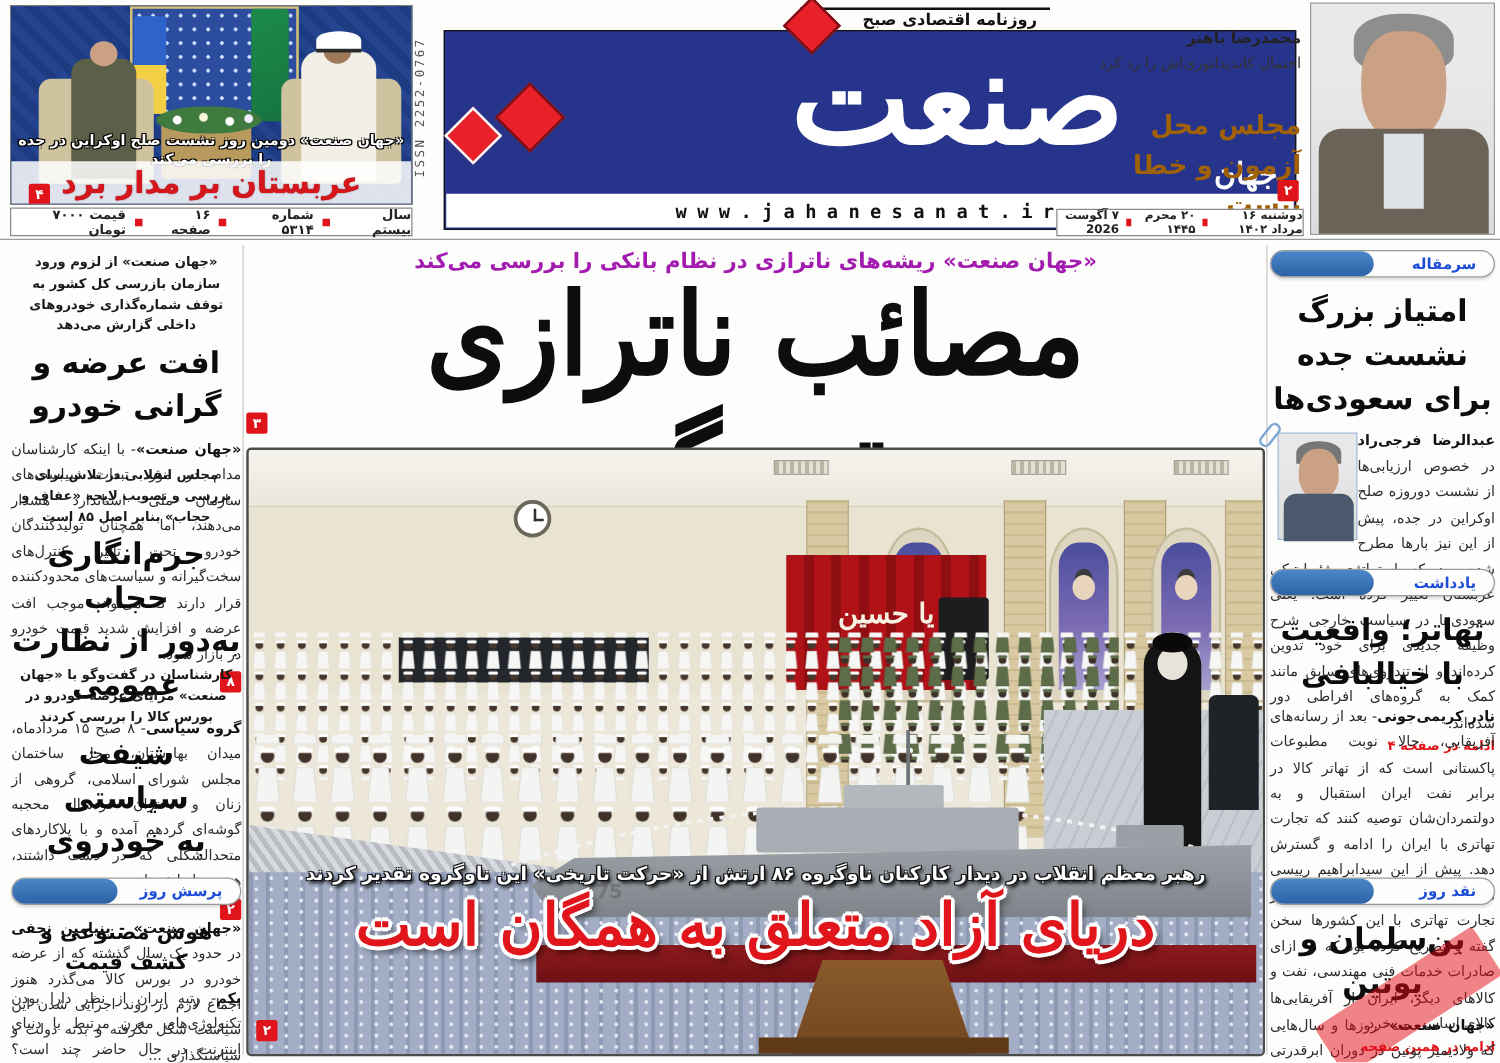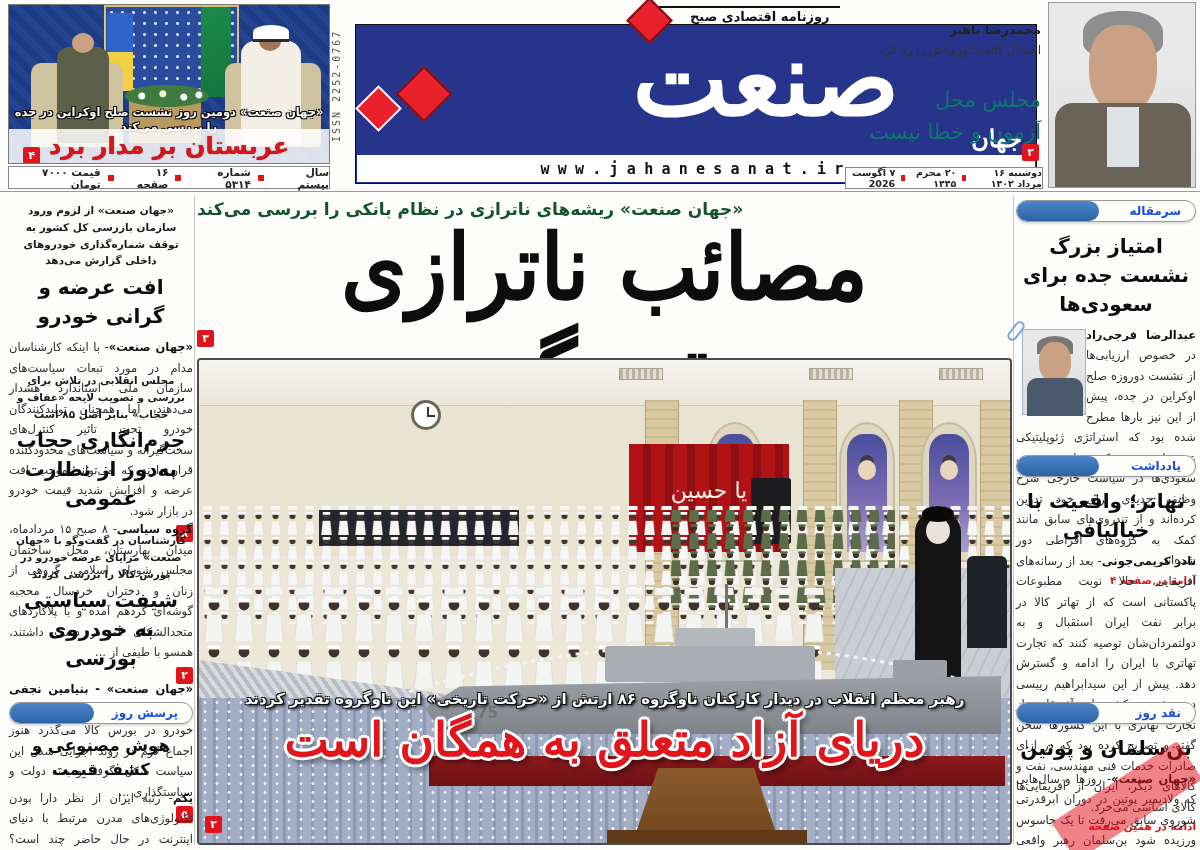--- a/index.html
+++ b/index.html
@@ -65,27 +65,27 @@
   
   .tr-photo{position:absolute; left:1048px; top:2px; width:148px; height:186px; border:1px solid #999; overflow:hidden;
     background:linear-gradient(180deg,#e9e9e9 0 30%,#dcdcdc);}
   .tr-hair{position:absolute; left:34px; top:8px; width:80px; height:46px; border-radius:45% 45% 30% 30%; background:#8e8e8e;}
   .tr-face{position:absolute; left:40px; top:22px; width:68px; height:88px; border-radius:42% 42% 46% 46%; background:#caa184;}
   .tr-suit{position:absolute; left:6px; top:100px; width:136px; height:90px; background:#6b6358; border-radius:18px 18px 0 0;}
   .tr-shirt{position:absolute; left:58px; top:104px; width:32px; height:60px; background:#dfe3e6;}
   .tr-text{position:absolute; left:845px; top:22px; width:196px; text-align:right;}
   .tr-name{font-size:12.5px; font-weight:bold; color:#222; margin-bottom:6px;}
   .tr-kicker{font-size:12px; color:#333; margin-bottom:28px;}
-  .tr-h{font-size:21px; font-weight:normal; color:#0f766e; line-height:1.5;}
+  .tr-h{font-size:21px; font-weight:bold; color:#a16207; line-height:1.5;}
   .tr-badge{left:1022px; top:144px;}
   .date-strip{position:absolute; left:845px; top:167px; width:198px; height:22px; border:1px solid #8a8a8a; background:#fff;
     display:flex; align-items:center; justify-content:center; gap:6px; font-size:9.5px; font-weight:bold; color:#222;}
 
   
-  .lead-kicker{position:absolute; left:197px; top:199px; width:815px; text-align:left; font-size:17px; font-weight:bold; color:#14532d;}
+  .lead-kicker{position:absolute; left:197px; top:199px; width:815px; text-align:center; font-size:17px; font-weight:bold; color:#a21caf;}
   .lead-headline{position:absolute; left:197px; top:214px; width:815px; text-align:center; font-size:84px; font-weight:bold; color:#0d0d0d;
     font-family:"DejaVu Serif","Liberation Serif",serif; transform:scaleY(1.08); transform-origin:top;}
   .lead-badge{left:197px; top:330px;}
 
   
   .photo{position:absolute; left:197px; top:358px; width:815px; height:487px; border:2px solid #4c4c4c; border-radius:4px; overflow:hidden; background:#ece7d8;}
   .ceiling{position:absolute; left:0; top:0; width:100%; height:46px; background:linear-gradient(180deg,#f6f4ee,#e9e6da); border-bottom:1px solid #cfc9b4;}
   .vent{position:absolute; top:8px; width:44px; height:12px; background:repeating-linear-gradient(90deg,#b9b4a4 0 3px,#e4e0d2 3px 6px); border:1px solid #a7a293;}
   .wall{position:absolute; left:0; top:46px; width:100%; height:150px; background:#e9e3d1;}
   .pillar{position:absolute; top:40px; width:34px; height:270px; background:repeating-linear-gradient(0deg,#d8c9a2 0 7px,#cbbb91 7px 9px); border-left:1px solid #b3a37a; border-right:1px solid #b3a37a;}
@@ -94,21 +94,21 @@
   .poster::before{content:""; position:absolute; left:11px; top:26px; width:18px; height:20px; border-radius:50%; background:#e9d4bd; box-shadow:0 -7px 0 -2px #3c3c3c;}
   .hall-banner{position:absolute; left:8px; top:44px; width:372px; height:106px; border-radius:6px;
     background:radial-gradient(ellipse at 45% 55%, #8fa3d8 0 18%, transparent 45%),linear-gradient(120deg,#34387e,#5a4fa0 55%,#3c3f8a);}
   .hall-ship{position:absolute; left:60px; bottom:12px; width:200px; height:44px; background:#5f6a78; clip-path:polygon(0 70%,8% 45%,30% 45%,34% 10%,44% 10%,48% 30%,70% 30%,74% 12%,80% 30%,100% 55%,96% 100%,4% 100%);}
   .hall-banner-text{position:absolute; right:16px; top:14px; font-size:13.5px; font-weight:bold; color:#fff; text-shadow:1px 1px 2px #1a1a4a;}
   .hall-logo{position:absolute; right:66px; bottom:10px; width:26px; height:26px; border-radius:50%; background:radial-gradient(circle,#fff 0 30%,#d3b24a 31% 100%);}
   .clock{position:absolute; left:212px; top:40px; width:30px; height:30px; border-radius:50%; background:#fff; border:3px solid #6b665a;}
   .clock::before{content:""; position:absolute; left:13px; top:4px; width:2px; height:10px; background:#333;}
   .clock::after{content:""; position:absolute; left:13px; top:12px; width:8px; height:2px; background:#333;}
   .curtain{position:absolute; left:430px; top:84px; width:160px; height:108px; background:repeating-linear-gradient(90deg,#b01217 0 14px,#8f0e12 14px 22px); border-radius:0 0 8px 8px;}
-  .curtain-text{position:absolute; left:0; top:34px; width:100%; text-align:center; color:#f6f2e3; font-size:22px; font-weight:normal; font-family:"DejaVu Serif",serif;}
+  .curtain-text{position:absolute; left:0; top:34px; width:100%; text-align:center; color:#f6f2e3; font-size:22px; font-weight:bold; font-family:"DejaVu Serif",serif;}
   .speaker{position:absolute; left:552px; top:118px; width:40px; height:66px; background:#1d1d1f; border-radius:3px;}
   .backdrop-dark{position:absolute; left:120px; top:150px; width:200px; height:36px; background:#23262b;}
   .crowd-svg{position:absolute; left:0; top:0;}
   .stage{position:absolute; left:636px; top:208px; width:179px; height:279px;
     background:repeating-linear-gradient(115deg,#c9cdd4 0 9px,#bcc1c9 9px 11px);}
   .leader{position:absolute; left:716px; top:152px; width:46px; height:180px; background:#141414; border-radius:20px 20px 0 0;}
   .leader::before{content:""; position:absolute; left:11px; top:6px; width:24px; height:26px; border-radius:50%; background:#e8e3da;}
   .leader::after{content:""; position:absolute; left:7px; top:-6px; width:32px; height:16px; border-radius:50%; background:#090909;}
   .chair{position:absolute; left:768px; top:196px; width:40px; height:92px; background:#1f2327; border-radius:6px 6px 0 0;}
   .carpet{position:absolute; left:0; top:338px; width:100%; height:149px;
@@ -135,21 +135,21 @@
     font-family:"DejaVu Serif",serif;
     text-shadow:2px 2px 0 #fff,-2px -2px 0 #fff,2px -2px 0 #fff,-2px 2px 0 #fff,0 3px 0 #fff,0 -3px 0 #fff,3px 0 0 #fff,-3px 0 0 #fff,4px 5px 6px rgba(0,0,0,.55);}
   .ph-badge{left:6px; top:456px;}
 
   
   .sec-tab{position:relative; width:100%; height:22px; border:1px solid #9a9a9a; border-radius:11px; background:#fdfdfb; margin-bottom:10px; box-shadow:0 2px 2px rgba(0,0,0,.12);}
   .sec-tab .blue{position:absolute; left:0; top:0; width:46%; height:100%; background:linear-gradient(180deg,#4a86c8,#2d62a6); border-radius:11px;}
   .sec-tab .lbl{position:absolute; right:14px; top:3px; font-size:12px; font-weight:bold; color:#1d4ed8;}
   .art{text-align:justify;}
   .art .kicker{font-size:10.5px; font-weight:bold; color:#1a1a1a; text-align:center; line-height:1.6; margin-bottom:4px;}
-  .art .title{font-size:20px; font-weight:bold; color:#0c0c0c; text-align:center; line-height:1.45; margin:4px 0 6px;}
+  .art .title{font-size:24px; font-weight:bold; color:#0c0c0c; text-align:center; line-height:1.45; margin:4px 0 6px;}
   .art .body{font-size:11.5px; color:#2c2c2c; line-height:1.78; text-align:justify;}
   .art .author{font-weight:bold; color:#111;}
   .more{font-size:10.5px; font-weight:bold; color:#e0151c; margin-top:3px;}
   .col-badge{position:relative; width:17px; height:17px; background:#e0151c; color:#fff; font-size:11px; font-weight:bold; display:flex; align-items:center; justify-content:center; border-radius:2px; margin-top:4px;}
   .rc{position:absolute; left:1016px; width:180px;}
   .lc{position:absolute; right:1007px; left:6px; width:184px;}
   .auth-photo{float:left; width:64px; height:86px; margin:4px 0 4px 6px; border:1px solid #9db6d8; background:linear-gradient(180deg,#e8e8e8 0 26%,#dcdcdc); position:relative;}
   .auth-photo .face{position:absolute; left:16px; top:12px; width:32px; height:40px; border-radius:45%; background:#caa184;}
   .auth-photo .hair{position:absolute; left:14px; top:6px; width:36px; height:18px; border-radius:50% 50% 0 0; background:#777;}
   .auth-photo .suit{position:absolute; left:4px; top:48px; width:56px; height:38px; background:#4a5a6c; border-radius:10px 10px 0 0;}

